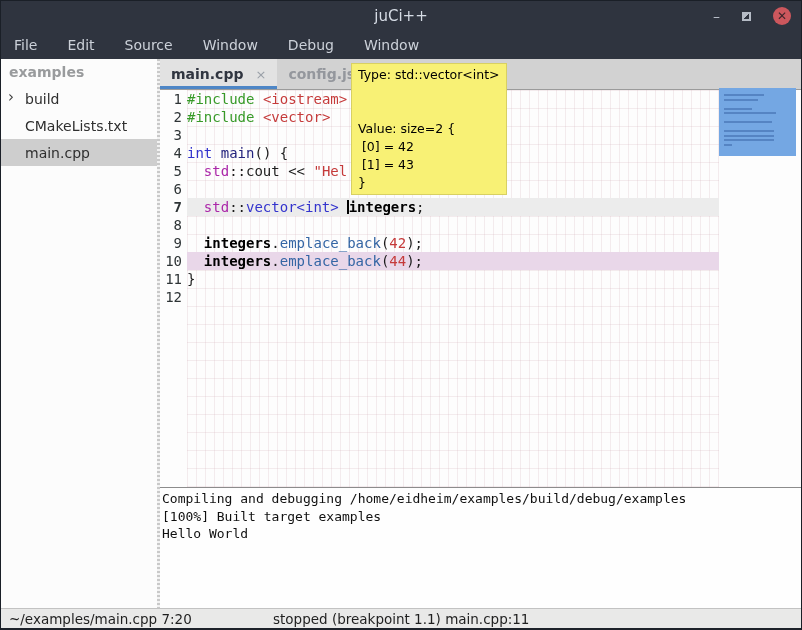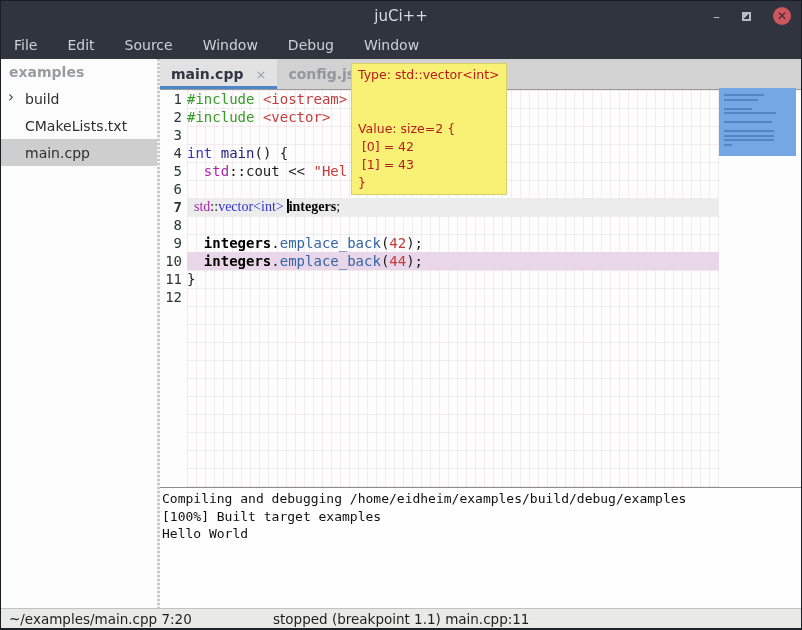--- a/index.html
+++ b/index.html
@@ -46,41 +46,41 @@
   .editor { height:397px; display:flex; position:relative; background:#fdfdfd; }
   .gutter { width:27px; font-family:"DejaVu Sans Mono", monospace; font-size:14px; color:#2e3436; }
   .gutter div { height:18px; line-height:18px; text-align:right; padding-right:5px; }
   .gutter div.cur { font-weight:bold; }
   .code { width:532px; position:relative;
     background:
       linear-gradient(to right, rgba(205,165,175,0.20) 1px, transparent 1px) 0 0/9px 18px,
       linear-gradient(to bottom, rgba(205,165,175,0.20) 1px, transparent 1px) 0 0/9px 18px,
       #fdfdfd; }
   .code-row { height:18px; line-height:18px; white-space:pre; font-family:"DejaVu Sans Mono", monospace; font-size:14px; color:#1c1c1c; }
-  .code-row.current { background:#ececec;font-family:Liberation Serif, serif; }
+  .code-row.current { background:#ececec; }
   .code-row.breakpoint { background:#e9d7e9; }
   .tk-pre { color:#379a28; }
   .tk-inc { color:#c53a3a; }
   .tk-kw  { color:#3232cd; }
   .tk-fn  { color:#23237d; }
   .tk-ns  { color:#ab27a9; }
   .tk-ty  { color:#3333cd; }
   .tk-mth { color:#3465a4; }
   .tk-var { color:#000; font-weight:bold; }
   .tk-num { color:#c53a3a; }
   .tk-str { color:#c53a3a; }
   .tk-pl  { color:#1c1c1c; }
   .cursor { display:inline-block; width:1.5px; height:14px; background:#000; vertical-align:-2px; }
 
   .minimap { width:82px; position:relative; background:#fdfdfd; }
   .minimap-viewport { position:absolute; left:0; top:-2px; width:77px; height:68px; background:#74a7e3; }
   .minimap-viewport i { position:absolute; left:5px; height:2px; background:rgba(25,60,130,0.33); display:block; }
 
   
-  .tooltip { position:absolute; left:191px; top:4px; z-index:6; background:#f8f175; border:1px solid #d8d062; padding:2px 6px; font-size:12.5px; color:#b91c1c; min-width:152px; }
+  .tooltip { position:absolute; left:191px; top:4px; z-index:6; background:#f8f175; border:1px solid #d8d062; padding:2px 6px; font-size:12.5px; color:#000000; min-width:152px; }
   .tooltip div { height:18px; line-height:18px; white-space:pre; }
 
   
   .terminal { height:121px; border-top:1px solid #8c8c8c; background:#fefefe; padding:2px 0 0 2px; }
   .term-line { font-family:"DejaVu Sans Mono", monospace; font-size:13px; line-height:17.5px; color:#101010; white-space:pre; }
 
   
   .statusbar { height:20px; background:#e9e9e8; border-top:1px solid #c2c2c2; position:relative; display:flex; align-items:center; font-size:13.5px; color:#1f1f1f; }
   .status-left { margin-left:8px; }
   .status-center { position:absolute; left:272px; }

